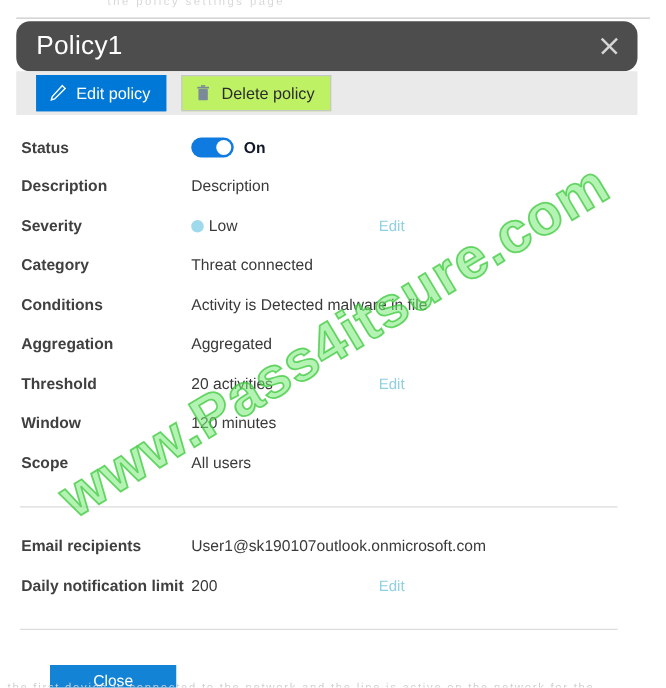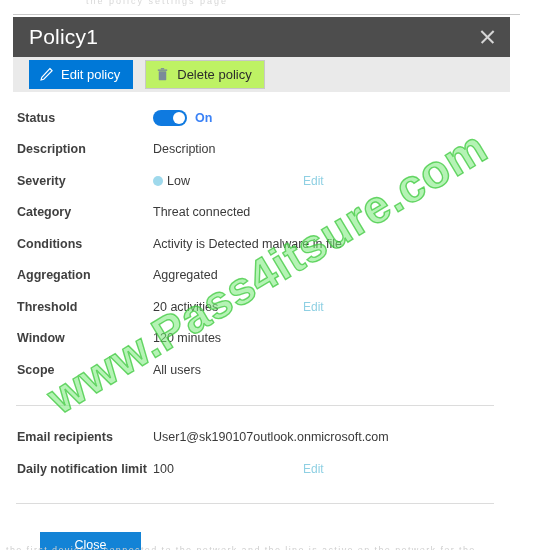--- a/index.html
+++ b/index.html
@@ -55,20 +55,21 @@
   }
 
   
   .dialog-header {
     position: relative;
     height: 40px;
     background: #4d4d4d;
     width: 497px;
     display: flex;
     align-items: center;
+    border-radius: 11px;
   }
   .dialog-title {
     color: #ffffff;
     font-size: 21px;
     font-weight: 400;
     margin-left: 16px;
     letter-spacing: 0.2px;
   }
   .close-icon {
     position: absolute;
@@ -184,21 +185,21 @@
     top: 2px;
     right: 2px;
     width: 12px;
     height: 12px;
     border-radius: 50%;
     background: #ffffff;
   }
   .toggle-text {
     font-size: 12.5px;
     font-weight: bold;
-    color: #3b82f6;
+    color: #0f172a;
   }
 
   
   .sev-dot {
     width: 10px;
     height: 10px;
     border-radius: 50%;
     background: #9fd9ec;
     margin-right: 4px;
     flex-shrink: 0;
@@ -343,21 +344,21 @@
     <div class="divider"></div>
     <div class="gap-b"></div>
 
     <div class="detail-row">
       <div class="detail-label">Email recipients</div>
       <div class="detail-value">User1@sk190107outlook.onmicrosoft.com</div>
     </div>
 
     <div class="detail-row">
       <div class="detail-label">Daily notification limit</div>
-      <div class="detail-value">100</div>
+      <div class="detail-value">200</div>
       <div class="edit-link">Edit</div>
     </div>
 
     <div class="gap-c"></div>
     <div class="divider"></div>
 
     <div class="footer">
       <button class="close-btn">Close</button>
     </div>
 

